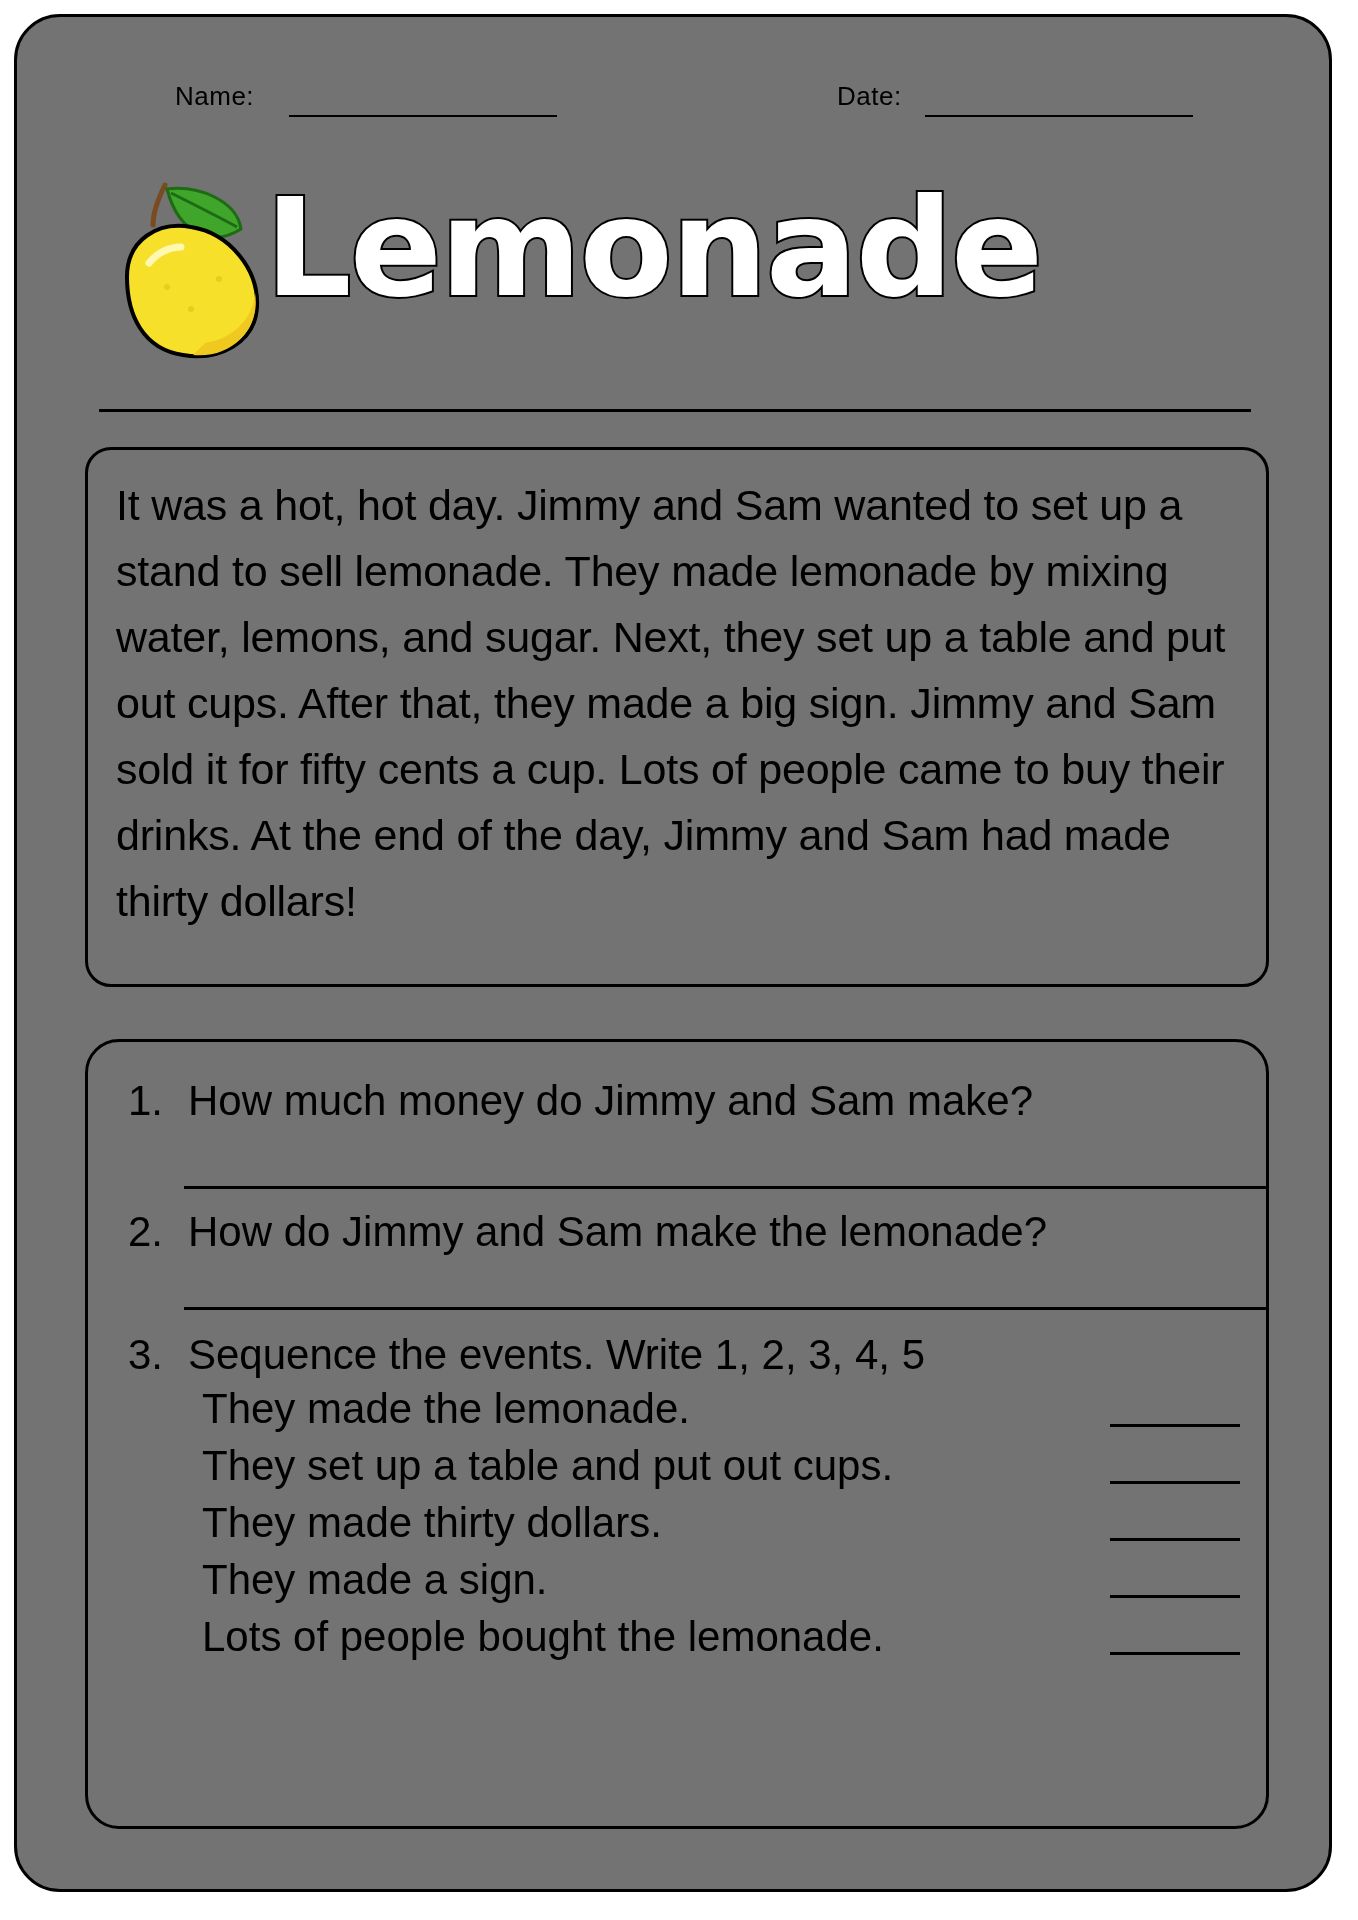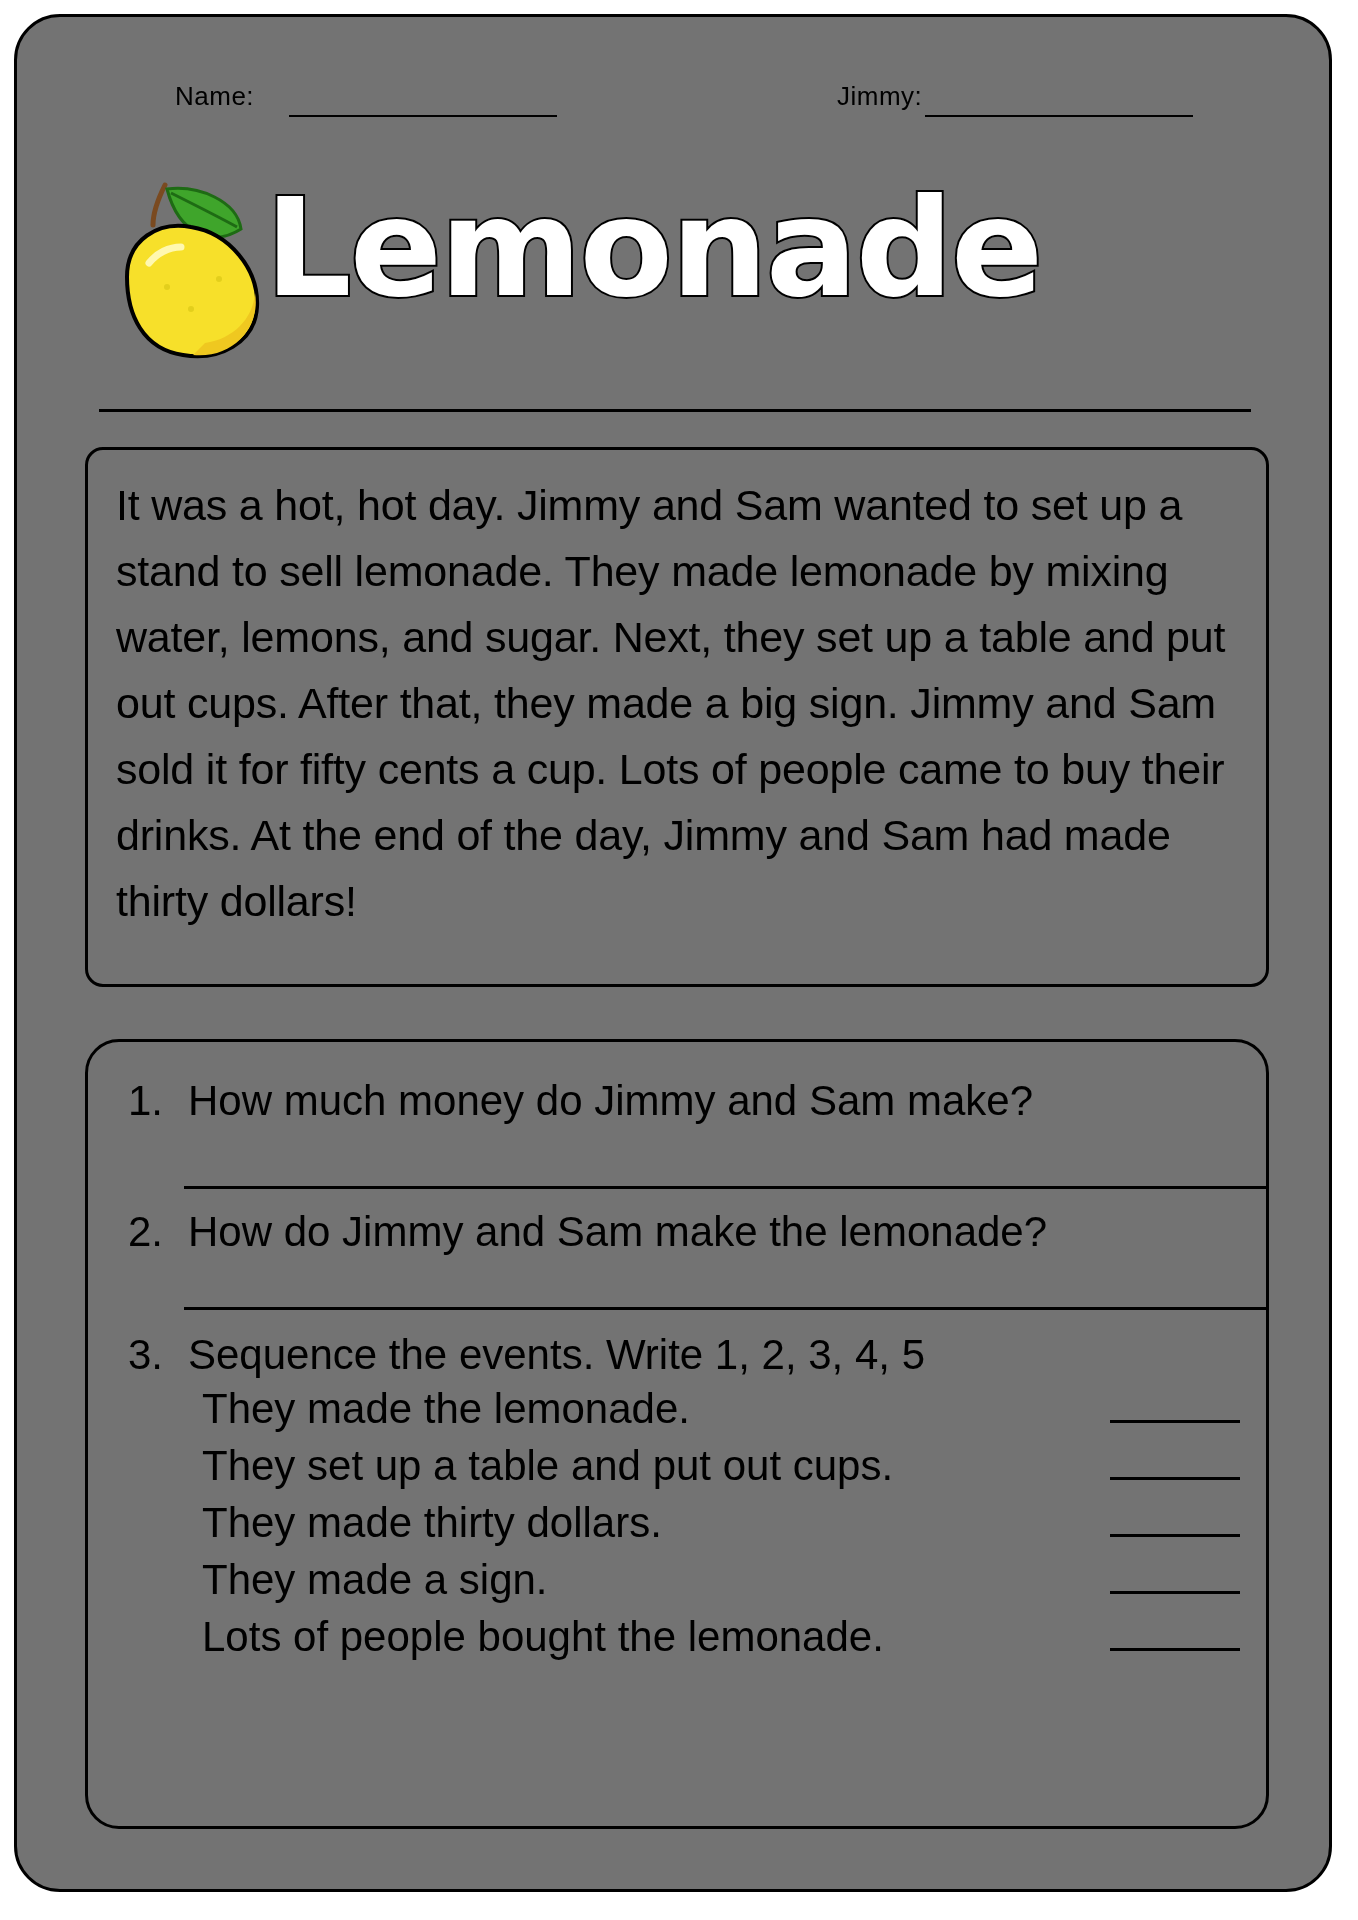--- a/index.html
+++ b/index.html
@@ -90,21 +90,21 @@
 
   
   .passage-box {
     position: absolute;
     left: 68px;
     top: 430px;
     width: 1184px;
     height: 540px;
     box-sizing: border-box;
     border: 3px solid #000000;
-    border-radius: 18px;
+    border-radius: 26px;
     padding: 22px 28px 0 28px;
   }
   .passage-text {
     font-size: 43px;
     line-height: 66px;
     letter-spacing: -0.2px;
     color: #000;
   }
 
   
@@ -146,21 +146,21 @@
   .q2 { margin-top: 14px; }
   .q2-line { margin-top: 46px; }
   .q3 { margin-top: 16px; }
 
   .seq-list {
     margin-left: 88px;
     margin-top: -4px;
   }
   .seq-item {
     display: flex;
-    align-items: flex-start;
+    align-items: center;
     font-size: 42px;
     line-height: 57px;
   }
   .seq-label {
     flex: 0 0 auto;
   }
   .seq-blank {
     flex: 0 0 130px;
     margin-left: auto;
     border-bottom: 3px solid #000;
@@ -169,21 +169,21 @@
   }
 </style>
 </head>
 <body>
 
 <div class="page">
 
   <div class="namedate">
     <span class="nd-label nd-name-label">Name:</span>
     <span class="nd-line nd-name-line"></span>
-    <span class="nd-label nd-date-label">Jimmy:</span>
+    <span class="nd-label nd-date-label">Date:</span>
     <span class="nd-line nd-date-line"></span>
   </div>
 
   <div class="title-row">
     <span class="lemon">
       <svg viewBox="0 0 190 200" width="190" height="200">
         <path d="M78 18 C70 34 66 48 66 58" stroke="#7a4a20" stroke-width="5" fill="none" stroke-linecap="round"></path>
         <path d="M80 22 C112 18 150 34 154 62 C126 80 92 68 80 22 Z" fill="#3FA52B" stroke="#1e6b14" stroke-width="3"></path>
         <path d="M84 26 C108 38 132 50 150 60" stroke="#1e6b14" stroke-width="3" fill="none"></path>
         <path d="M40 110 C40 72 72 54 104 60 C142 66 172 102 170 140 C168 176 132 194 96 188 C56 182 40 148 40 110 Z" fill="#F7E02A" stroke="#000" stroke-width="4"></path>

